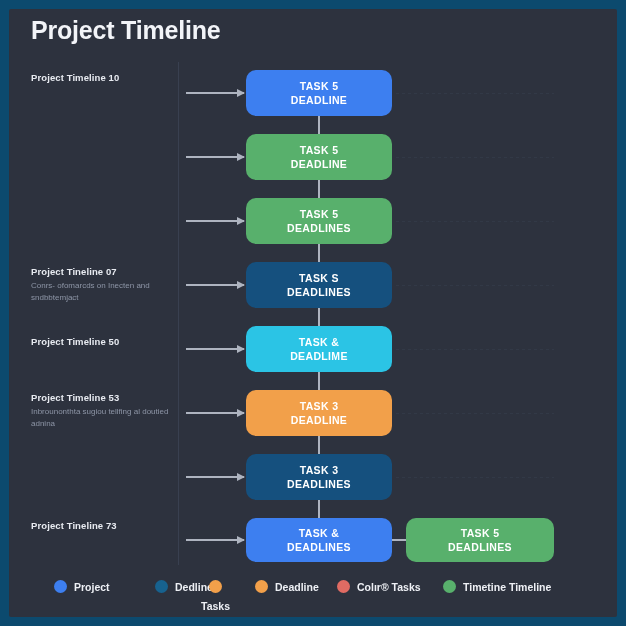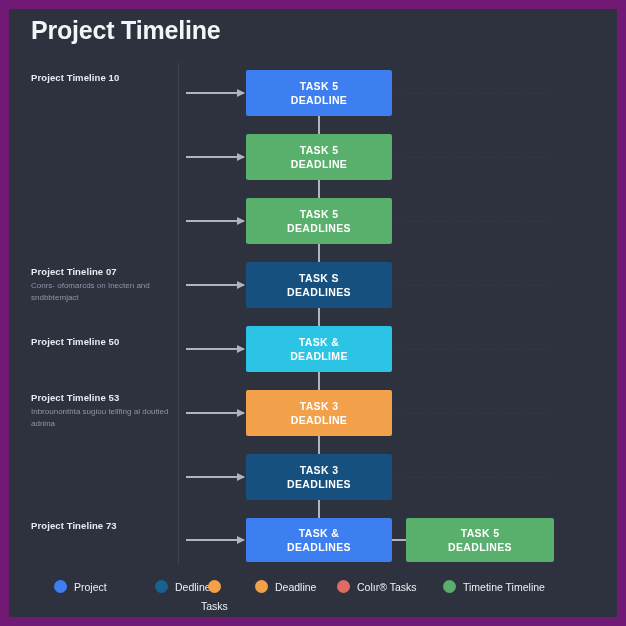--- a/index.html
+++ b/index.html
@@ -9,21 +9,21 @@
     height: 626px;
     overflow: hidden;
     background: #252a35;
     font-family: "Liberation Sans", sans-serif;
   }
 
   #canvas {
     position: relative;
     width: 626px;
     height: 626px;
-    background: #701a75;
+    background: #0c4a6e;
   }
 
   
   #card {
     position: absolute;
     left: 9px;
     top: 9px;
     width: 608px;
     height: 608px;
     background: #2d323e;
@@ -105,21 +105,21 @@
     border-right: 5px solid transparent;
   }
 
   
   .task-box {
     position: absolute;
     display: flex;
     flex-direction: column;
     align-items: center;
     justify-content: center;
-    border-radius: 2px;
+    border-radius: 10px;
     color: #ffffff;
     font-weight: bold;
     font-size: 10.5px;
     line-height: 14px;
     letter-spacing: 0.35px;
     text-align: center;
   }
   .task-box .ln { display: block; filter: blur(0.22px); }
 
   
@@ -149,21 +149,21 @@
     white-space: nowrap;
   }
   .legend-dot {
     width: 13px;
     height: 13px;
     border-radius: 50%;
     flex: 0 0 13px;
   }
   .legend-label {
     font-size: 10.5px;
-    font-weight: normal;
+    font-weight: bold;
     color: #eef0f5;
     filter: blur(0.22px);
     text-align: center;
   }
 </style>
 </head>
 <body>
 
 <div id="canvas">
   <div id="card"></div>

